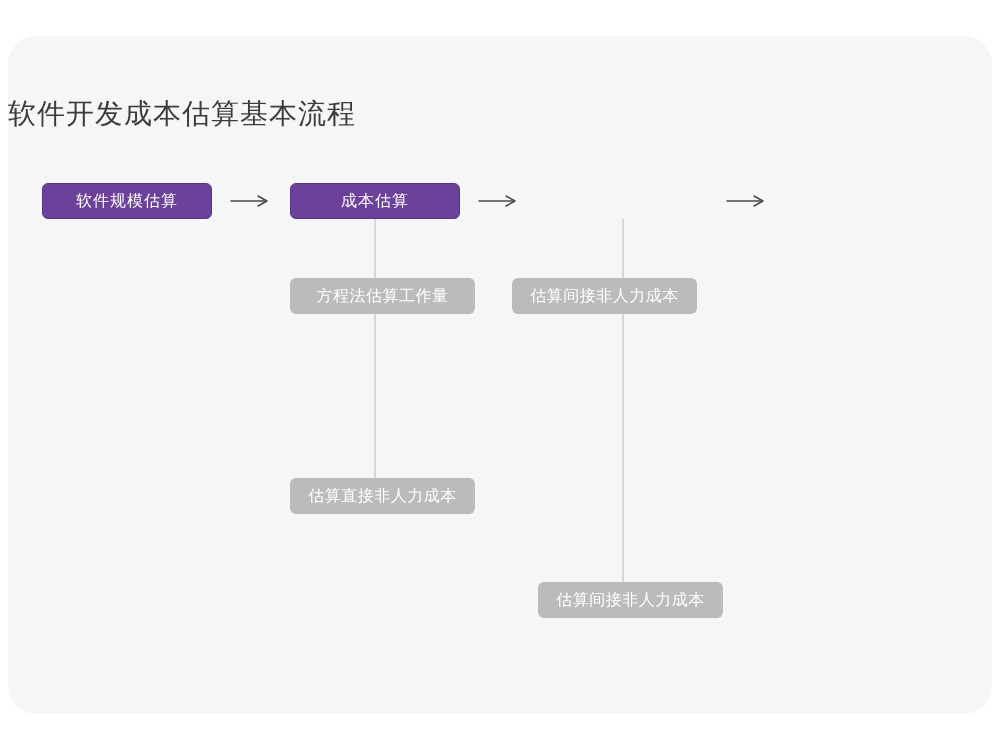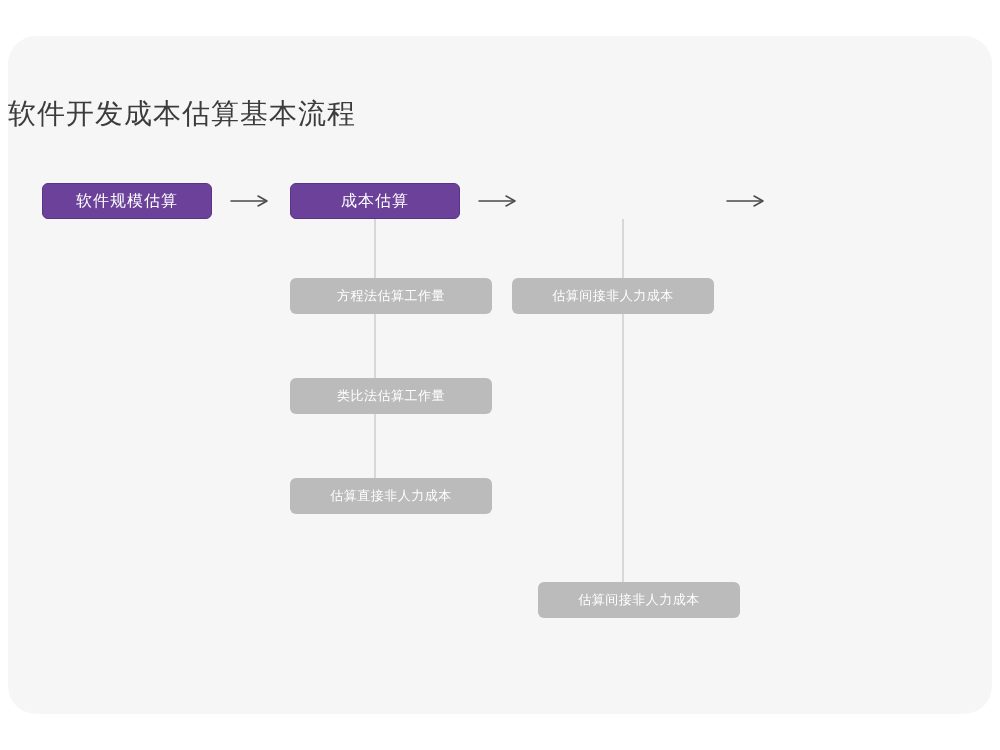--- a/index.html
+++ b/index.html
@@ -25,23 +25,23 @@
     color:var(--title-text);letter-spacing:1px;line-height:36px;
   }
   .stage{
     position:absolute;top:147px;width:170px;height:36px;
     background:var(--stage-fill);border:1px solid var(--stage-border);
     border-radius:6px;color:var(--stage-text);
     font-size:16px;line-height:34px;text-align:center;
     letter-spacing:1px;white-space:nowrap;
   }
   .sub{
-    position:absolute;width:202px;height:36px;
+    position:absolute;width:185px;height:36px;
     background:var(--sub-fill);border-radius:6px;color:var(--sub-text);
-    font-size:13px;line-height:36px;text-align:center;
+    font-size:16px;line-height:36px;text-align:center;
     letter-spacing:0.5px;white-space:nowrap;
   }
   .arrow{
     position:absolute;top:158px;width:44px;height:14px;
     color:var(--arrow);
   }
   .arrow line,.arrow path{
     stroke:currentColor;stroke-width:1.5;fill:none;stroke-linecap:round;stroke-linejoin:round;
   }
   .vline{
@@ -76,20 +76,19 @@
     </svg>
 
 
     <svg class="arrow" style="left:717px" viewBox="0 0 44 14">
       <line x1="2" y1="7" x2="36" y2="7"></line>
       <path d="M29 2 L38 7 L29 12"></path>
     </svg>
 
 
     <div class="sub" style="left:282px;top:242px">方程法估算工作量</div>
-    <div class="sub" style="left:282px;top:342px">类比法估算工作量</div>
     <div class="sub" style="left:282px;top:442px">估算直接非人力成本</div>
 
     <div class="sub" style="left:504px;top:242px">估算间接非人力成本</div>
     <div class="sub" style="left:530px;top:546px">估算间接非人力成本</div>
 
   </div>
 </div>
 
 </body></html>

